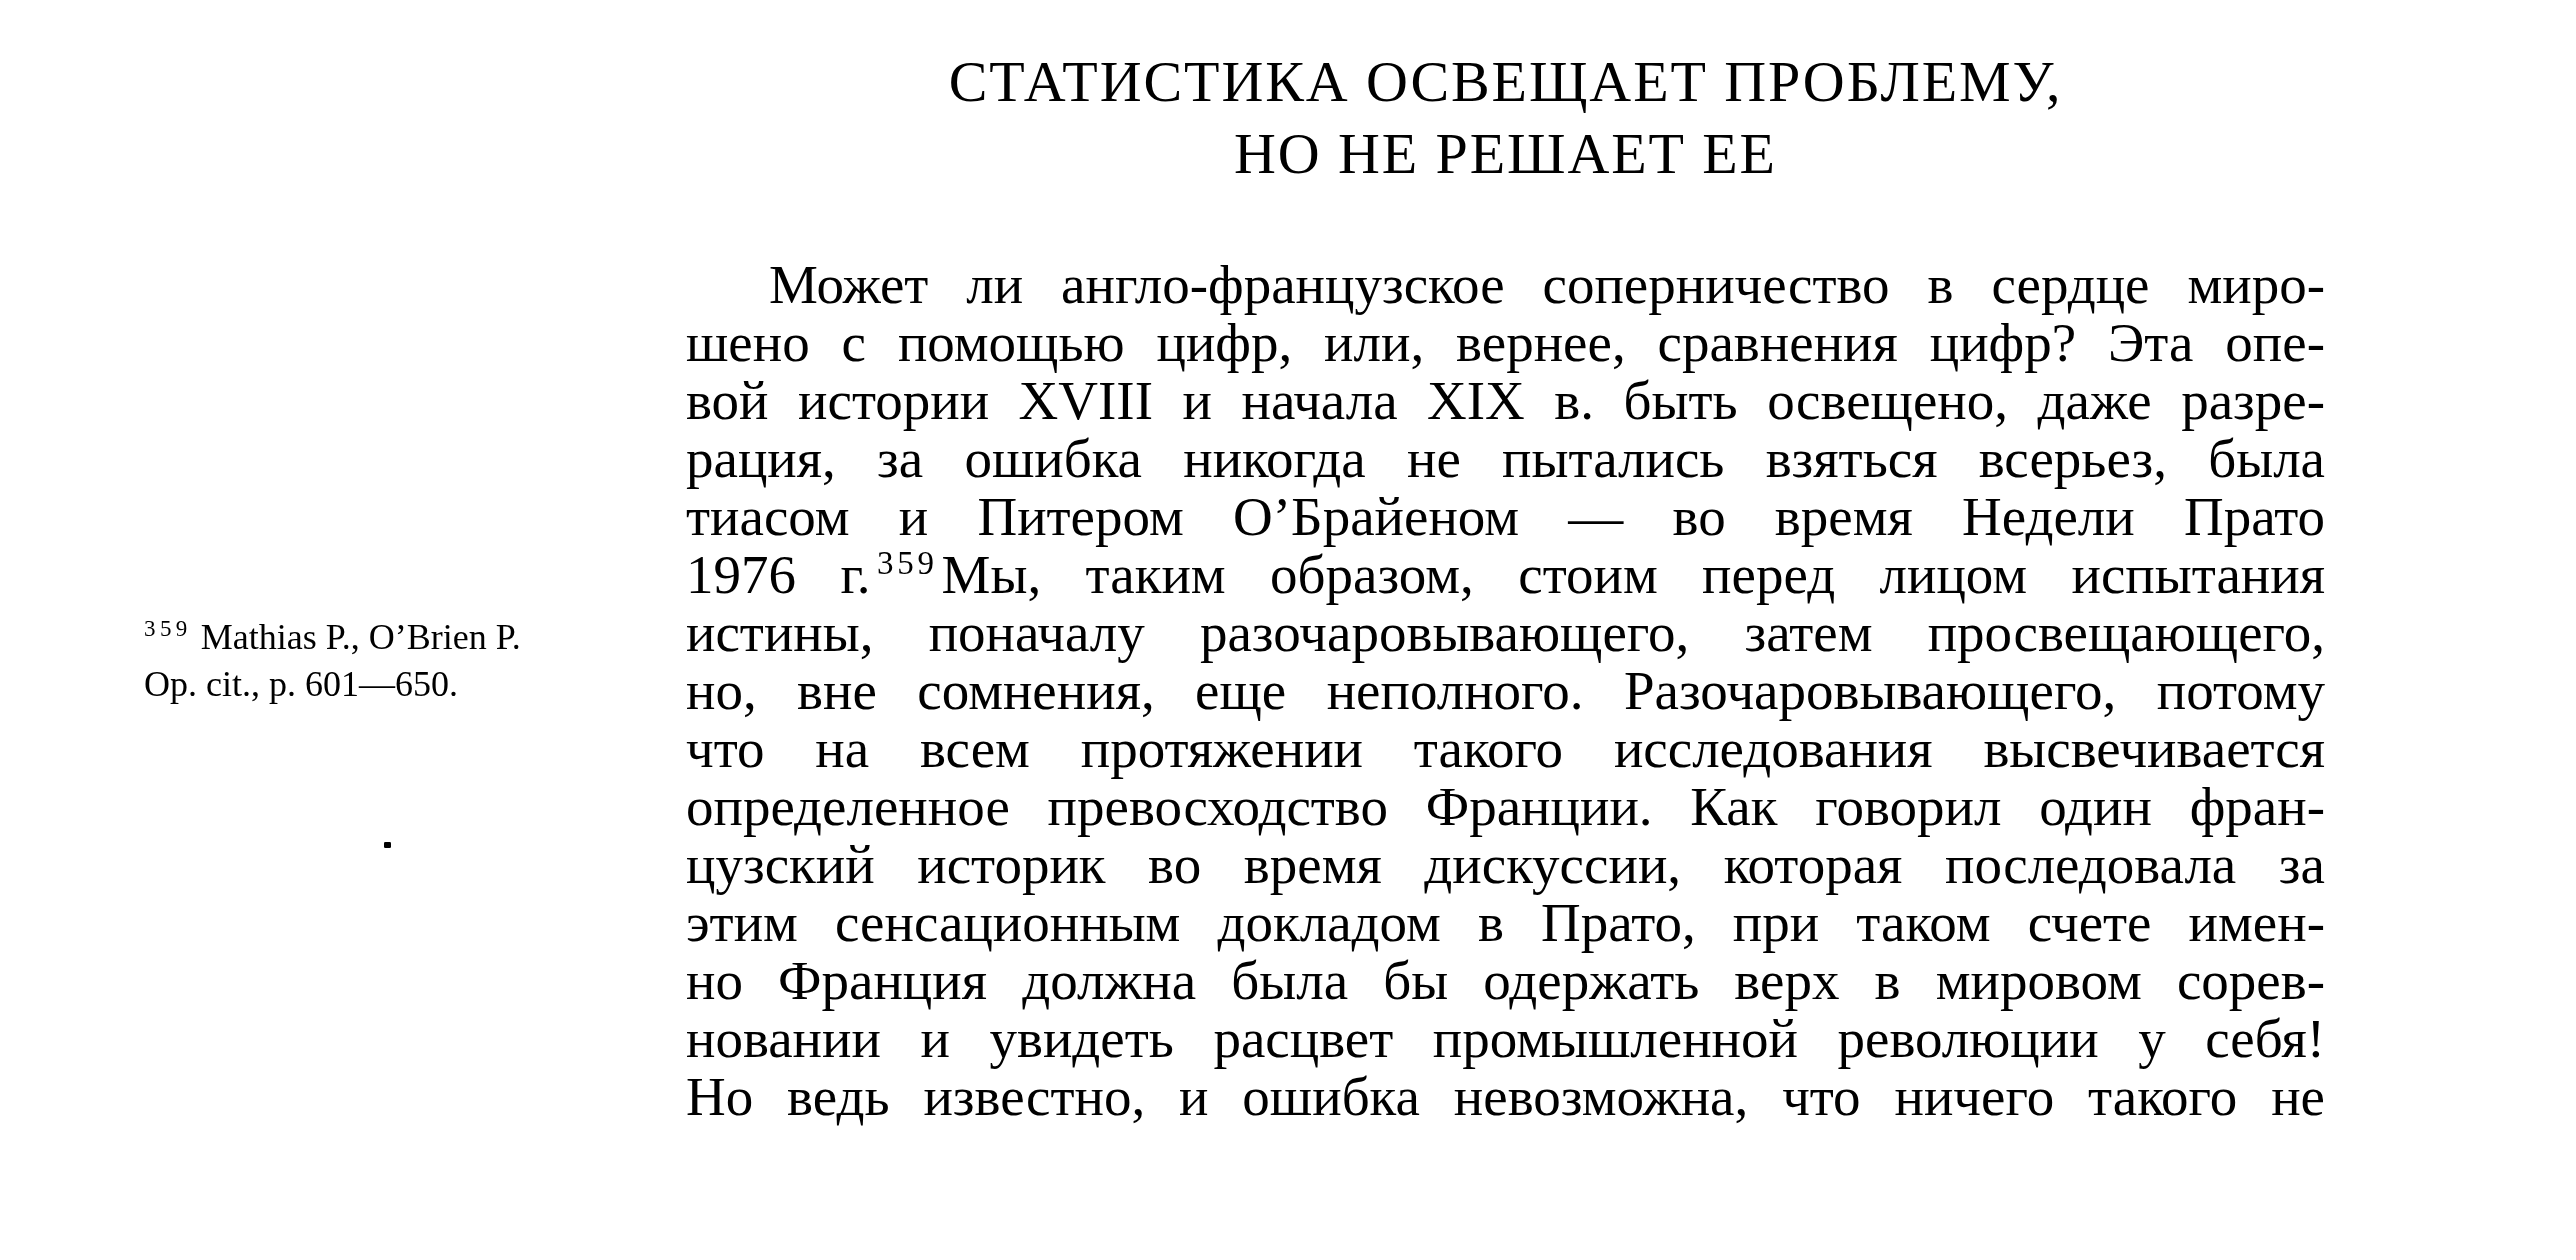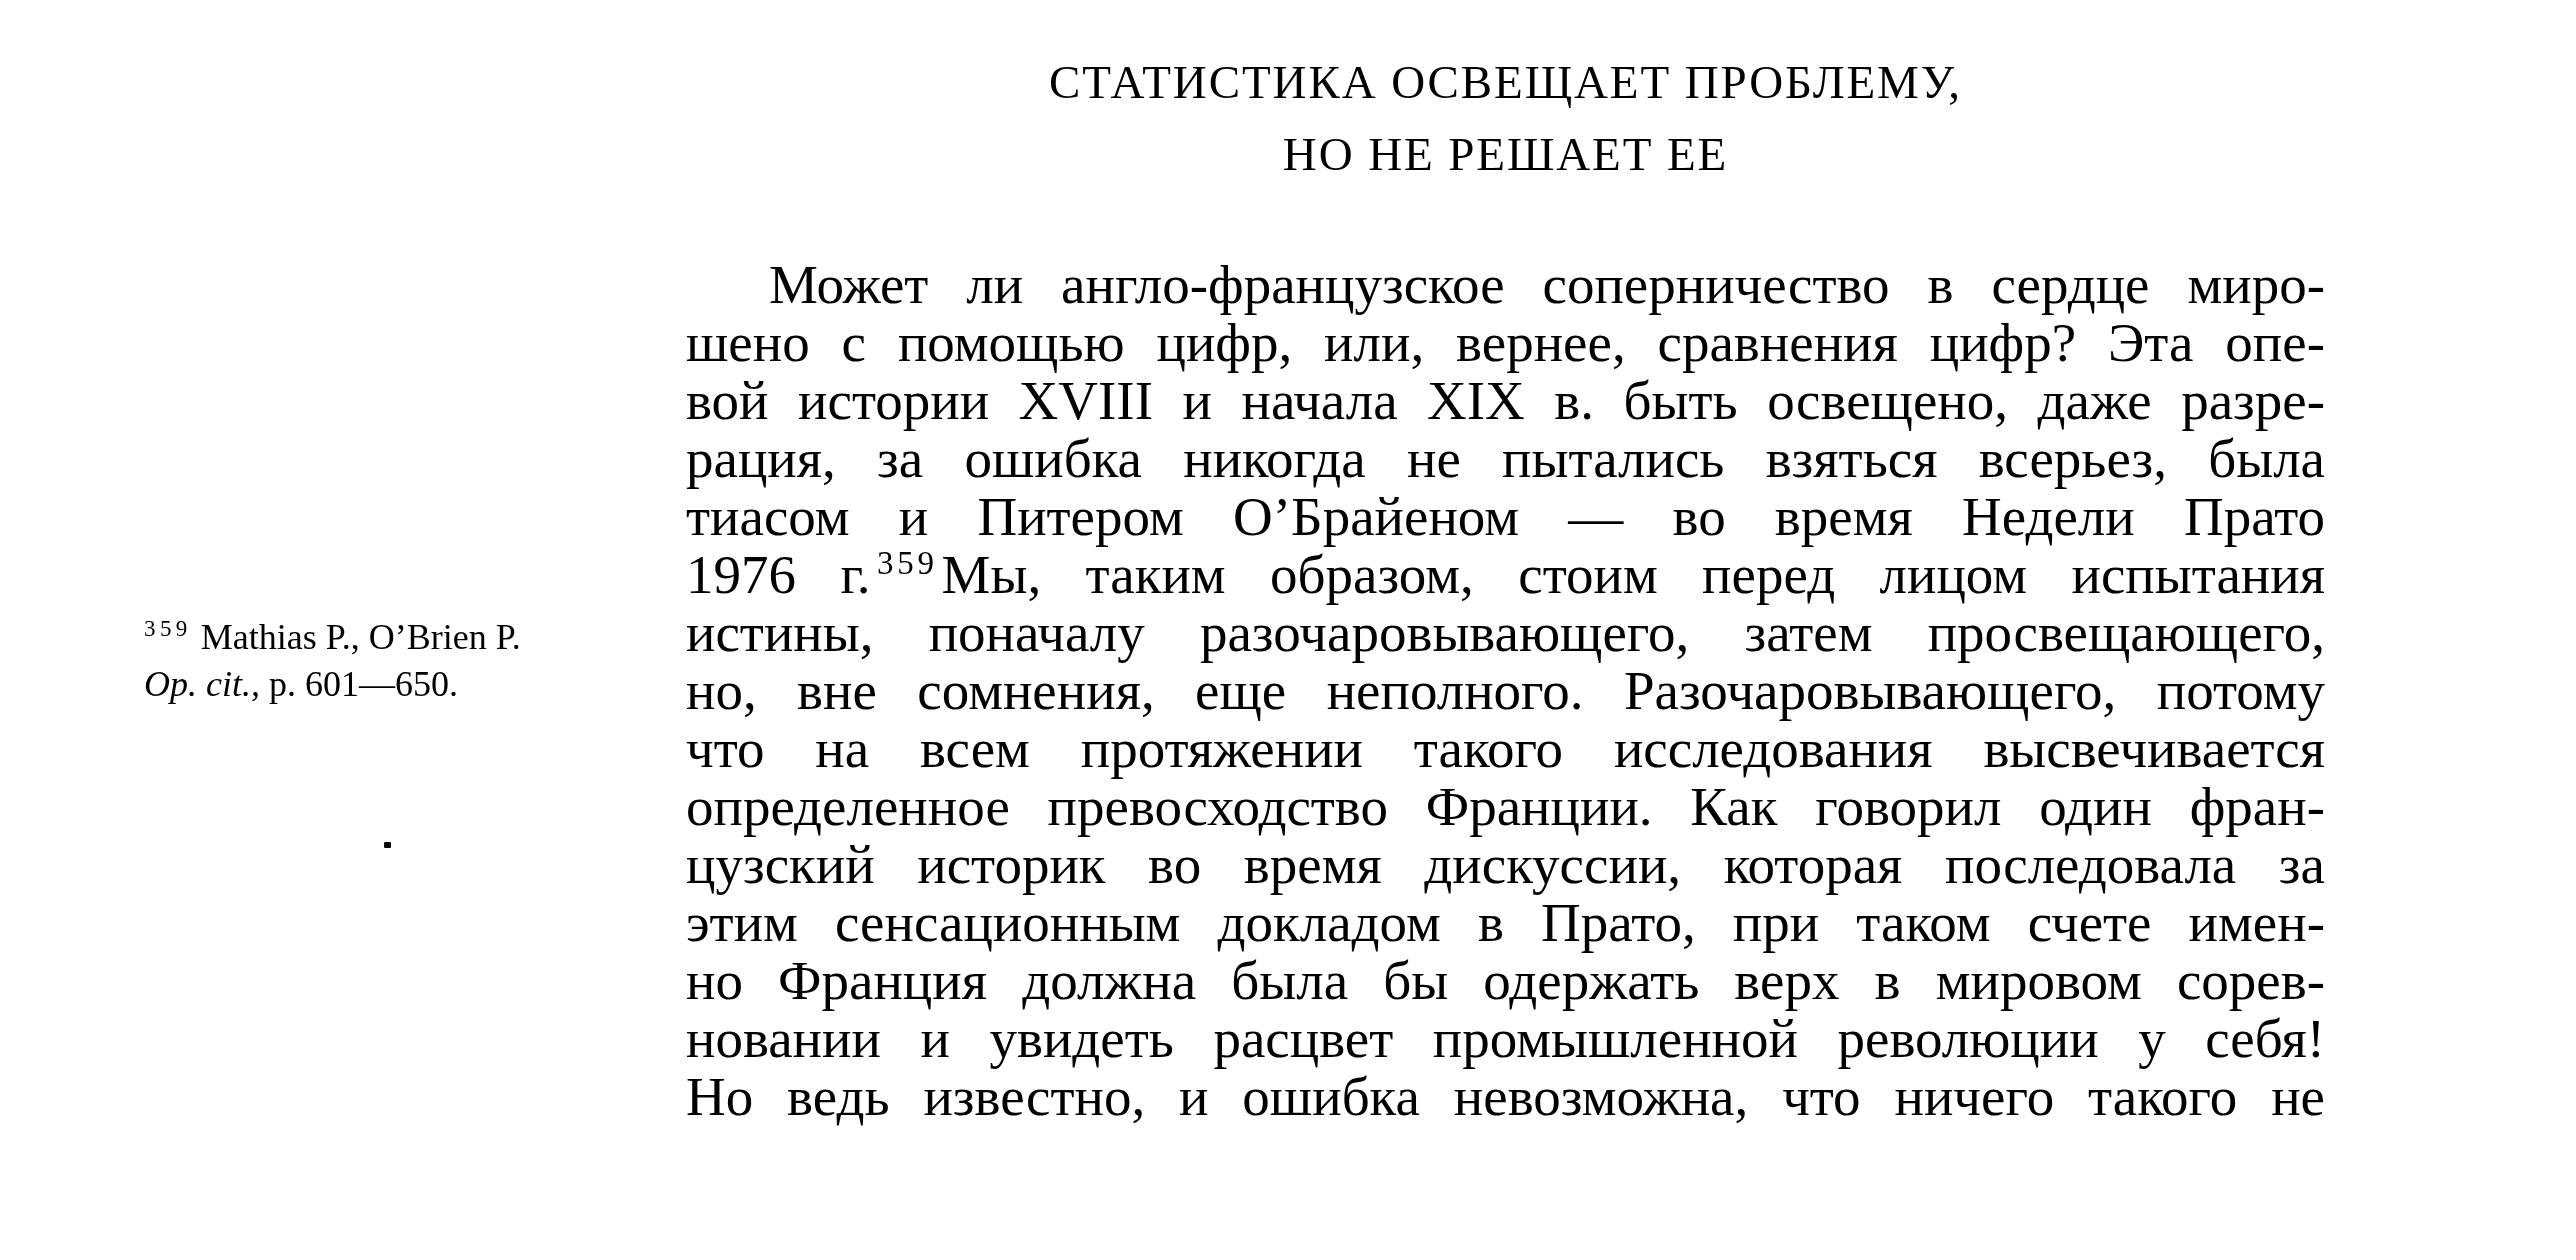--- a/index.html
+++ b/index.html
@@ -19,21 +19,21 @@
     position: absolute;
     inset: 0;
     background: #ffffff;
   }
   .title-block {
     position: absolute;
     left: 686px;
     top: 46px;
     width: 1639px;
     text-align: center;
-    font-size: 47px;
+    font-size: 58px;
     line-height: 72px;
     letter-spacing: 1.9px;
     font-weight: 400;
   }
   .title-line {
     white-space: nowrap;
   }
   .margin-note {
     position: absolute;
     left: 144px;
@@ -44,21 +44,20 @@
     text-align: left;
   }
   .margin-note .note-marker {
     font-size: 23px;
     letter-spacing: 4.4px;
     vertical-align: super;
     line-height: 0;
     margin-right: 9px;
   }
   .margin-note .opcit {
-    font-style: italic;
   }
   .body-block {
     position: absolute;
     left: 686px;
     top: 256px;
     width: 1639px;
     font-size: 55px;
     line-height: 58px;
   }
   .text-line {

